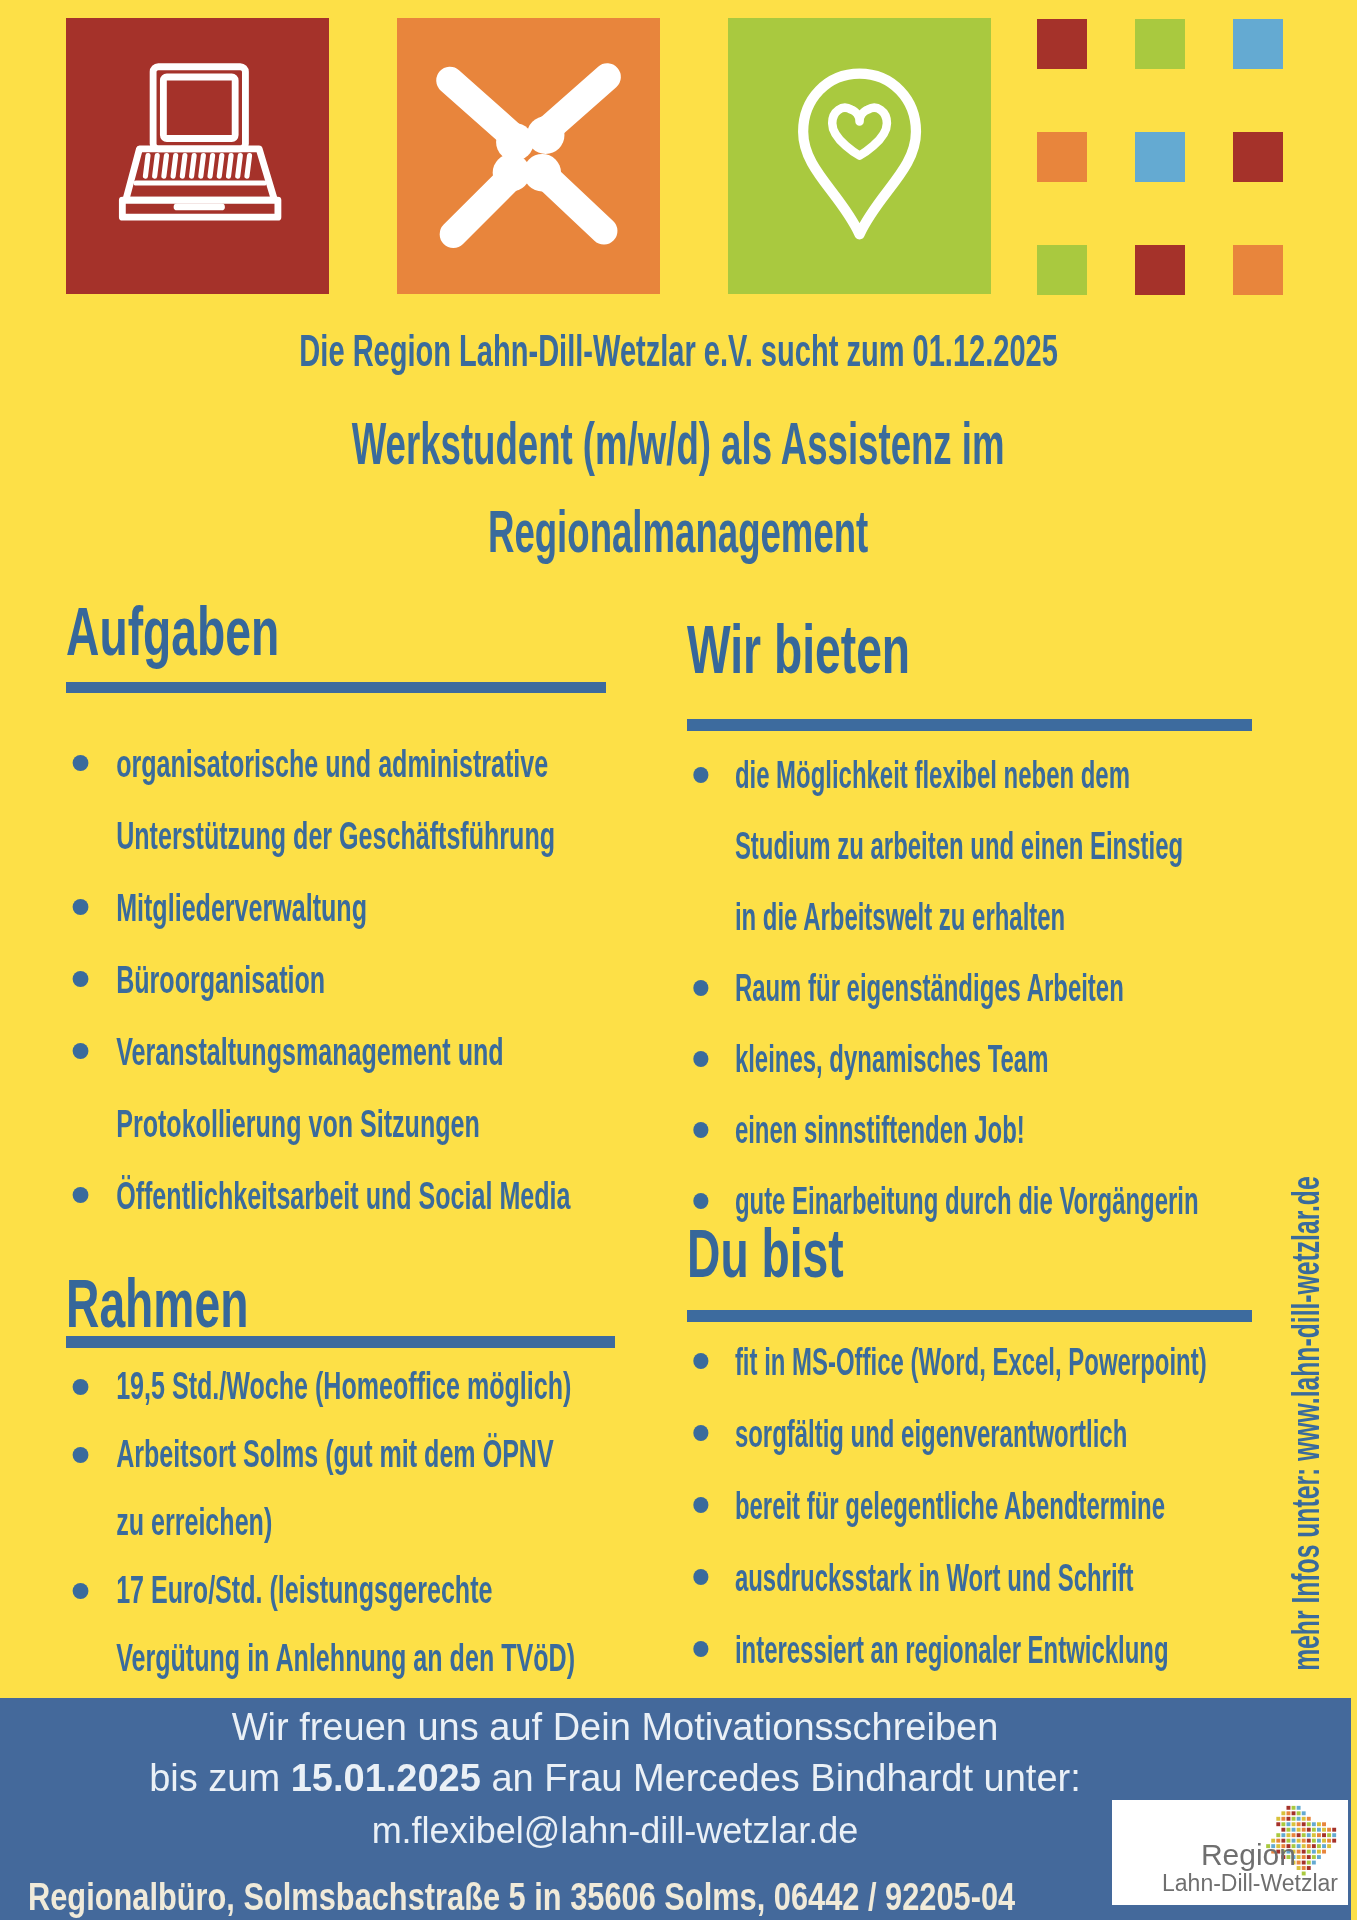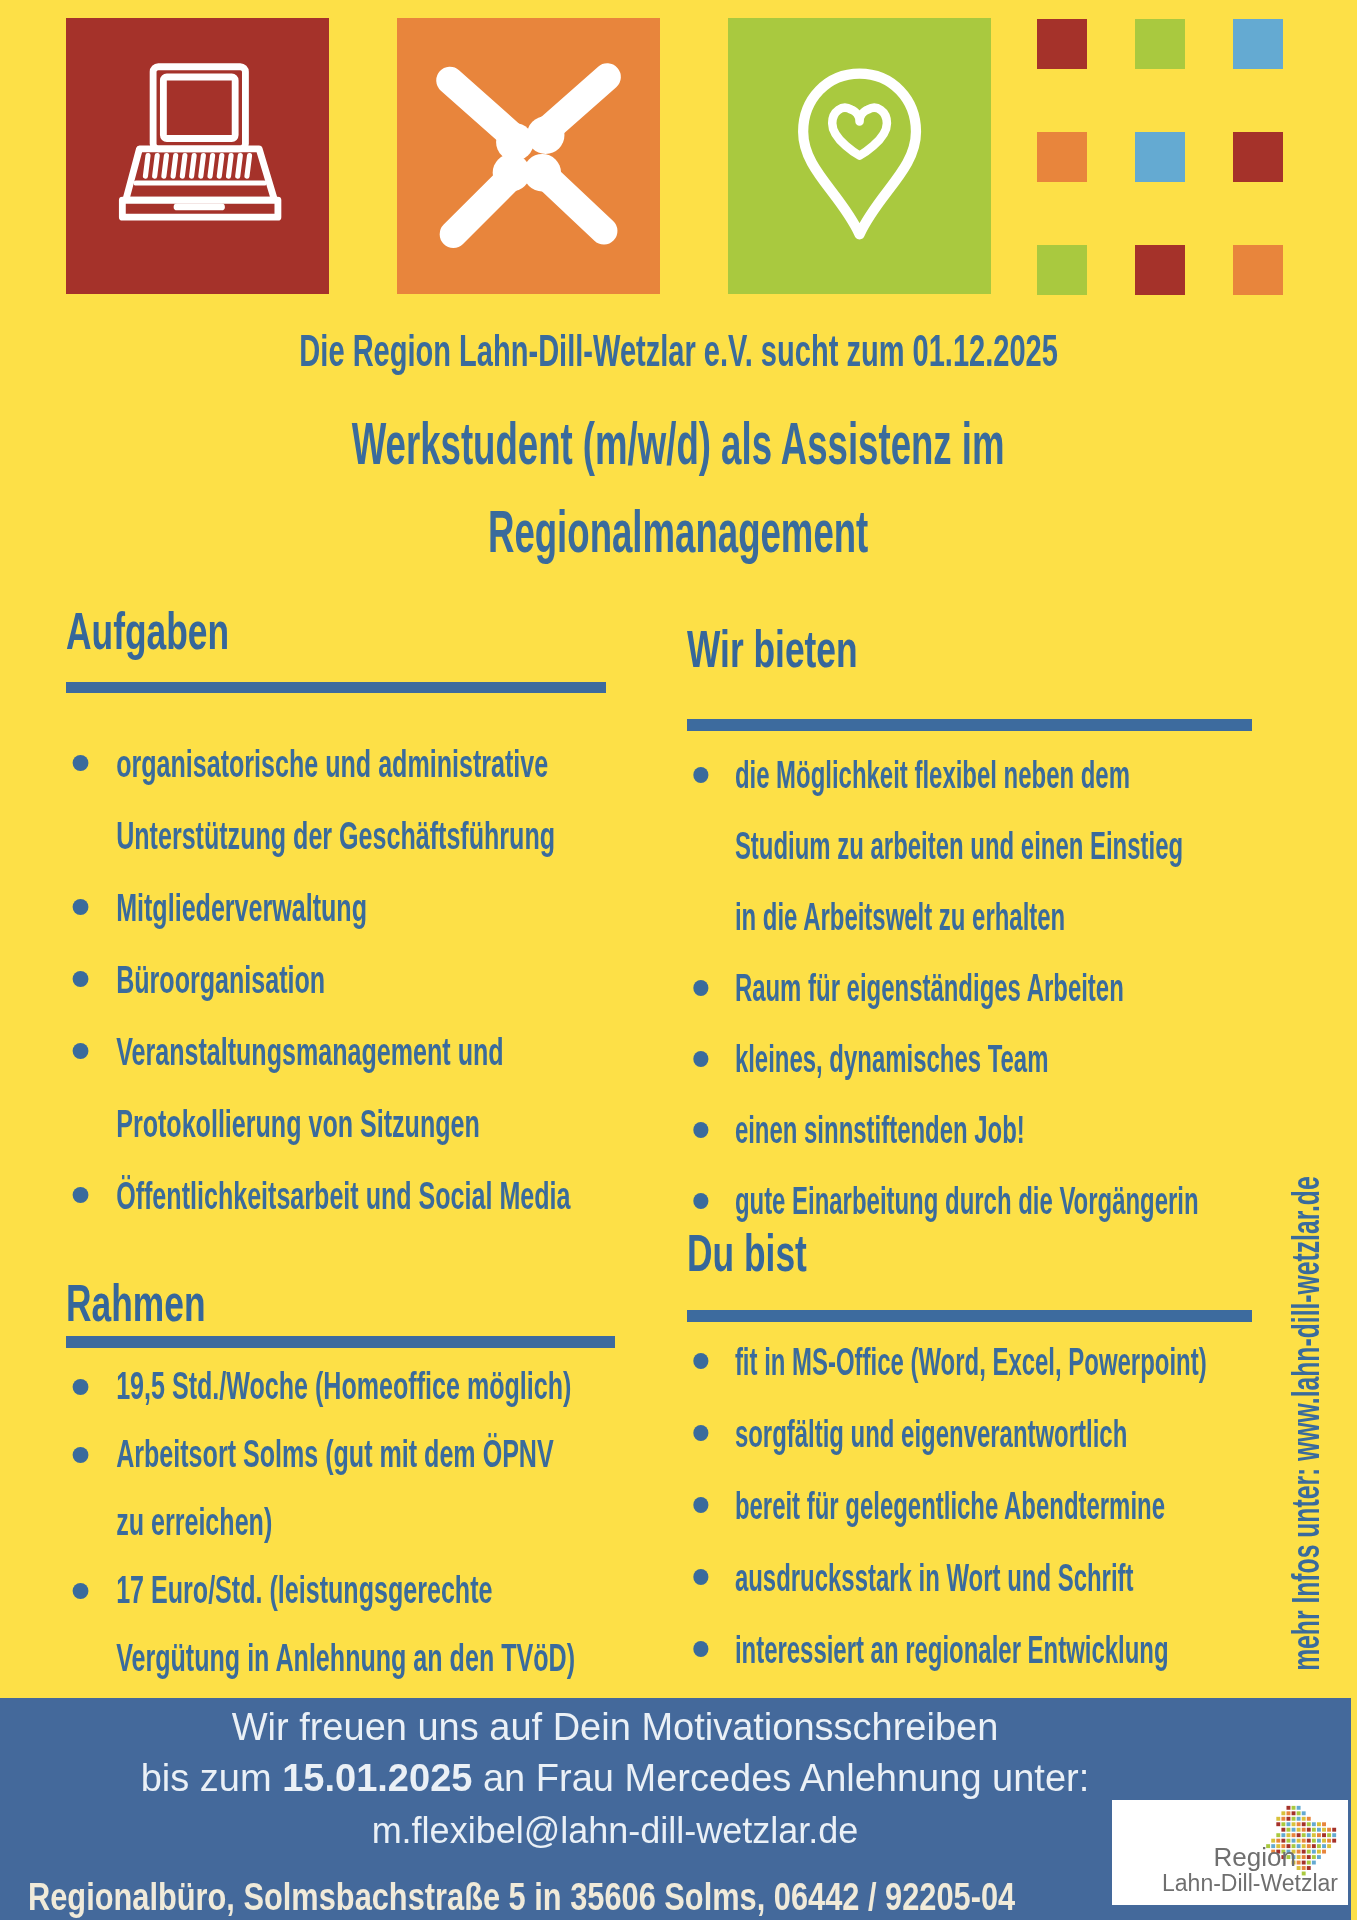--- a/index.html
+++ b/index.html
@@ -10,21 +10,21 @@
   .tile svg{width:78%;height:78%;}
   .dotgrid{position:absolute;left:1037px;top:19px;display:grid;
            grid-template-columns:repeat(3,50px);grid-auto-rows:50px;column-gap:48px;row-gap:63px;}
   
   .cond{display:inline-block;transform:scaleX(0.68);transform-origin:0 0;white-space:pre;}
   .cond-c{display:inline-block;transform:scaleX(0.61);transform-origin:50% 0;white-space:pre;text-align:center;}
   .kicker-wrap,.title-wrap{position:absolute;left:0;width:1357px;text-align:center;}
   .kicker-wrap{top:326px;font-size:44px;font-weight:bold;color:#3a6b9c;}
   .kicker-wrap .cond-c{transform:scaleX(0.66);}
   .title-wrap{top:400px;font-size:60px;line-height:88px;font-weight:bold;color:#3a6b9c;}
-  .sec-head{position:absolute;font-size:52px;font-weight:bold;color:#36679a;line-height:62px;}
+  .sec-head{position:absolute;font-size:68px;font-weight:bold;color:#36679a;line-height:62px;}
   .bar{position:absolute;background:#3d6b9e;}
   .bullets{position:absolute;margin:0;padding:0;list-style:none;font-size:38px;font-weight:bold;color:#3a6b9c;}
   .bullets li{position:relative;padding-left:76px;white-space:pre;}
   .bullets li::before{content:"";position:absolute;left:10px;top:27px;width:24px;height:16px;
                       border-radius:50%;background:#3a6b9c;}
   .list-l{left:66px;top:728px;width:820px;line-height:72px;transform:scaleX(0.66);transform-origin:0 0;}
   .list-r{left:687px;top:740px;width:900px;line-height:71px;transform:scaleX(0.63);transform-origin:0 0;}
   .list-l2{left:66px;top:1352px;width:820px;line-height:68px;transform:scaleX(0.66);transform-origin:0 0;}
   .list-r2{left:687px;top:1326px;width:900px;line-height:72px;transform:scaleX(0.63);transform-origin:0 0;}
   
@@ -36,21 +36,21 @@
   .footer{position:absolute;left:0;top:1698px;width:1351px;height:222px;background:#44699b;}
   .f-line{position:absolute;left:0;width:1230px;text-align:center;color:#eaf0f6;font-weight:400;}
   .f1{top:8px;font-size:38px;}
   .f2{top:59px;font-size:38px;}
   .f2 b{font-weight:bold;}
   .f3{top:112px;font-size:36px;}
   .f4{position:absolute;left:28px;top:178px;font-size:38px;font-weight:bold;color:#f0ead9;}
   .f4 .cond{transform:scaleX(0.81);}
   .logo{position:absolute;left:1112px;top:102px;width:236px;height:105px;background:#ffffff;}
   .logo-txt{position:absolute;right:52px;bottom:10px;text-align:right;color:#6f6f6f;line-height:1.05;}
-  .logo-txt .l1{font-size:26px;}
+  .logo-txt .l1{font-size:30px;}
   .logo-txt .l2{font-size:23px;white-space:nowrap;position:relative;right:-42px;}
   .logo-dots{position:absolute;right:6px;top:5px;}
 </style>
 </head>
 <body>
 
 <div class="poster">
 
   <div class="tile" style="left:66px;background:#a5322a;">
     <svg viewBox="0 0 120 120">
@@ -174,21 +174,21 @@
       <li>ausdrucksstark in Wort und Schrift</li>
       <li>interessiert an regionaler Entwicklung</li>
     </ul>
 
   <div class="vnote">
     <span class="cond-c">mehr Infos unter: www.lahn-dill-wetzlar.de</span>
   </div>
 
   <div class="footer">
     <div class="f-line f1">Wir freuen uns auf Dein Motivationsschreiben</div>
-    <div class="f-line f2"><span>bis zum </span><b>15.01.2025</b><span> an Frau Mercedes Anlehnung unter:</span></div>
+    <div class="f-line f2"><span>bis zum </span><b>15.01.2025</b><span> an Frau Mercedes Bindhardt unter:</span></div>
     <div class="f-line f3">m.flexibel@lahn-dill-wetzlar.de</div>
     <div class="f4">
       <span class="cond">Regionalbüro, Solmsbachstraße 5 in 35606 Solms, 06442 / 92205-04</span>
     </div>
     <div class="logo">
       <svg class="logo-dots" width="86" height="76" viewBox="0 0 88 76">
           <g id="logo-dot-field">
             <rect x="31.200000000000003" y="0" width="4" height="4" fill="#a5322a"></rect>
             <rect x="36.4" y="0" width="4" height="4" fill="#a9c93f"></rect>
             <rect x="41.6" y="0" width="4" height="4" fill="#64aad2"></rect>

